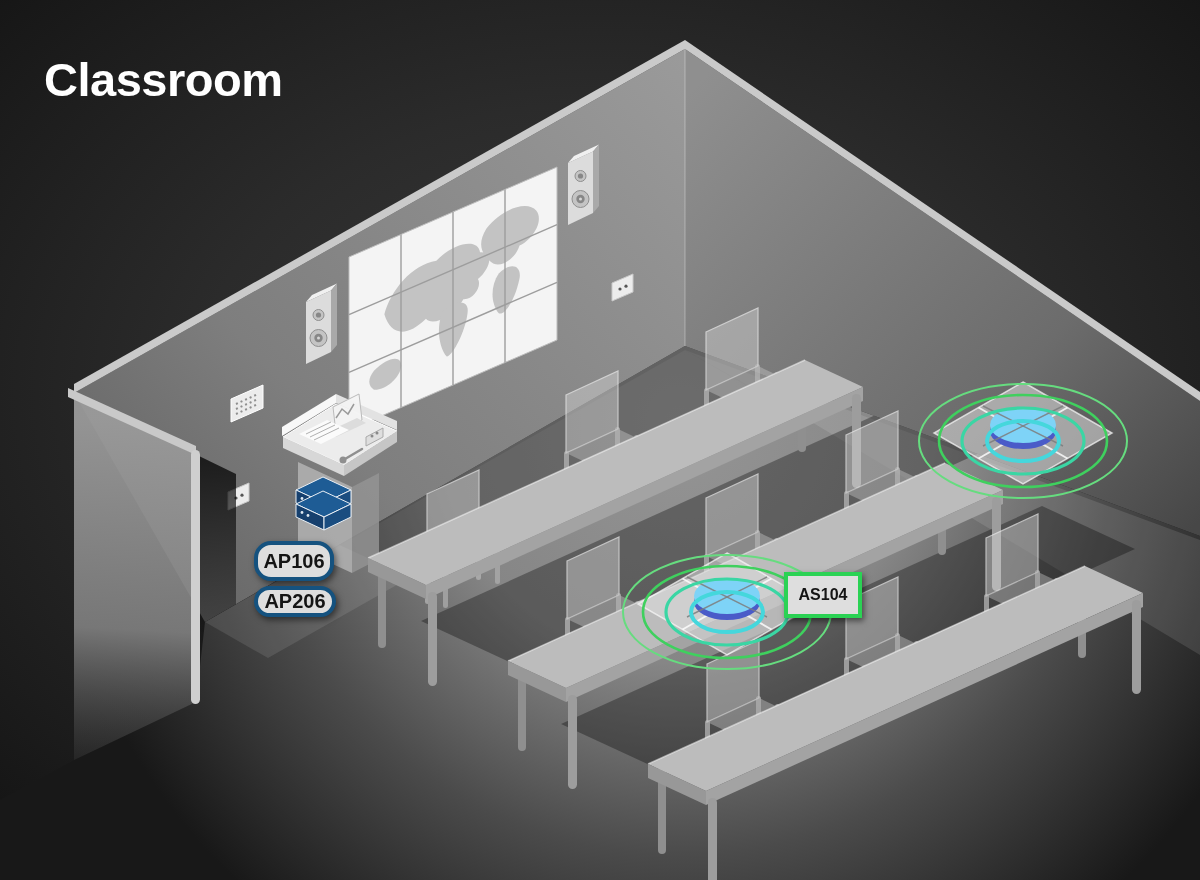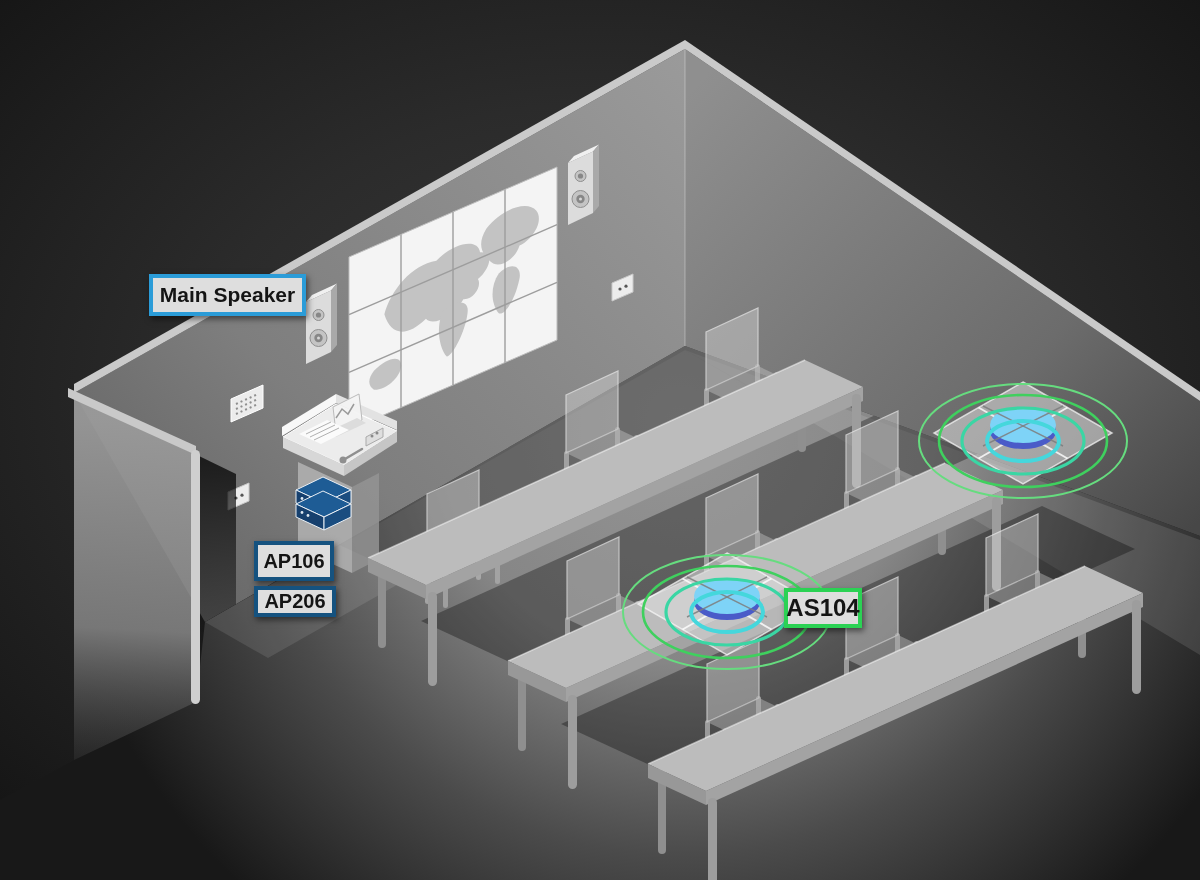--- a/index.html
+++ b/index.html
@@ -16,26 +16,26 @@
   }
   .callout{
     position:absolute;display:flex;align-items:center;justify-content:center;
     background:var(--label_bg,#dedede);
     color:var(--label_text,#141414);
     font-weight:bold;border:4px solid #888;
     box-shadow:2px 3px 6px rgba(0,0,0,.5);
     box-sizing:border-box;white-space:nowrap;
   }
   .callout--blue{border-color:var(--accent_blue,#2b9cd8);}
-  .callout--navy{border-color:var(--dark_blue,#15527f);}
+  .callout--navy{border-color:var(--dark_blue,#15527f);border-radius:17px;}
   .callout--green{border-color:var(--green,#2bd254);}
   #lbl-main-speaker{left:149px;top:274px;width:157px;height:42px;font-size:21px;}
   #lbl-ap106{left:254px;top:541px;width:80px;height:40px;font-size:20px;}
   #lbl-ap206{left:254px;top:586px;width:82px;height:31px;font-size:20px;}
-  #lbl-as104{left:784px;top:588px;width:78px;height:40px;font-size:24px;}
+  #lbl-as104{left:784px;top:572px;width:78px;height:46px;font-size:16px;}
 </style>
 </head>
 <body>
 
 <div id="stage">
 
 <svg id="scene-svg" width="1200" height="880" viewBox="0 0 1200 880">
   <defs>
     <linearGradient id="gLeftWall" x1="685" y1="60" x2="150" y2="560" gradientUnits="userSpaceOnUse">
       <stop offset="0" stop-color="#9a9a9a"></stop>
@@ -231,17 +231,17 @@
     <use href="#chr" x="986" y="538"></use>
     <use href="#tbl" x="648" y="764"></use>
   </g>
 
   <use href="#ctile" x="727" y="604"></use>
   <use href="#ctile" x="1023" y="433"></use>
   <use href="#ripples" x="727" y="612"></use>
   <use href="#ripples" x="1023" y="441"></use>
 </svg>
 
-  <div class="callout callout--blue" id="lbl-main-speaker">Main Speaker</div>
+  <div class="page-title">Classroom</div>
   <div class="callout callout--navy" id="lbl-ap106">AP106</div>
   <div class="callout callout--navy" id="lbl-ap206">AP206</div>
   <div class="callout callout--green" id="lbl-as104">AS104</div>
 </div>
 
 </body></html>

